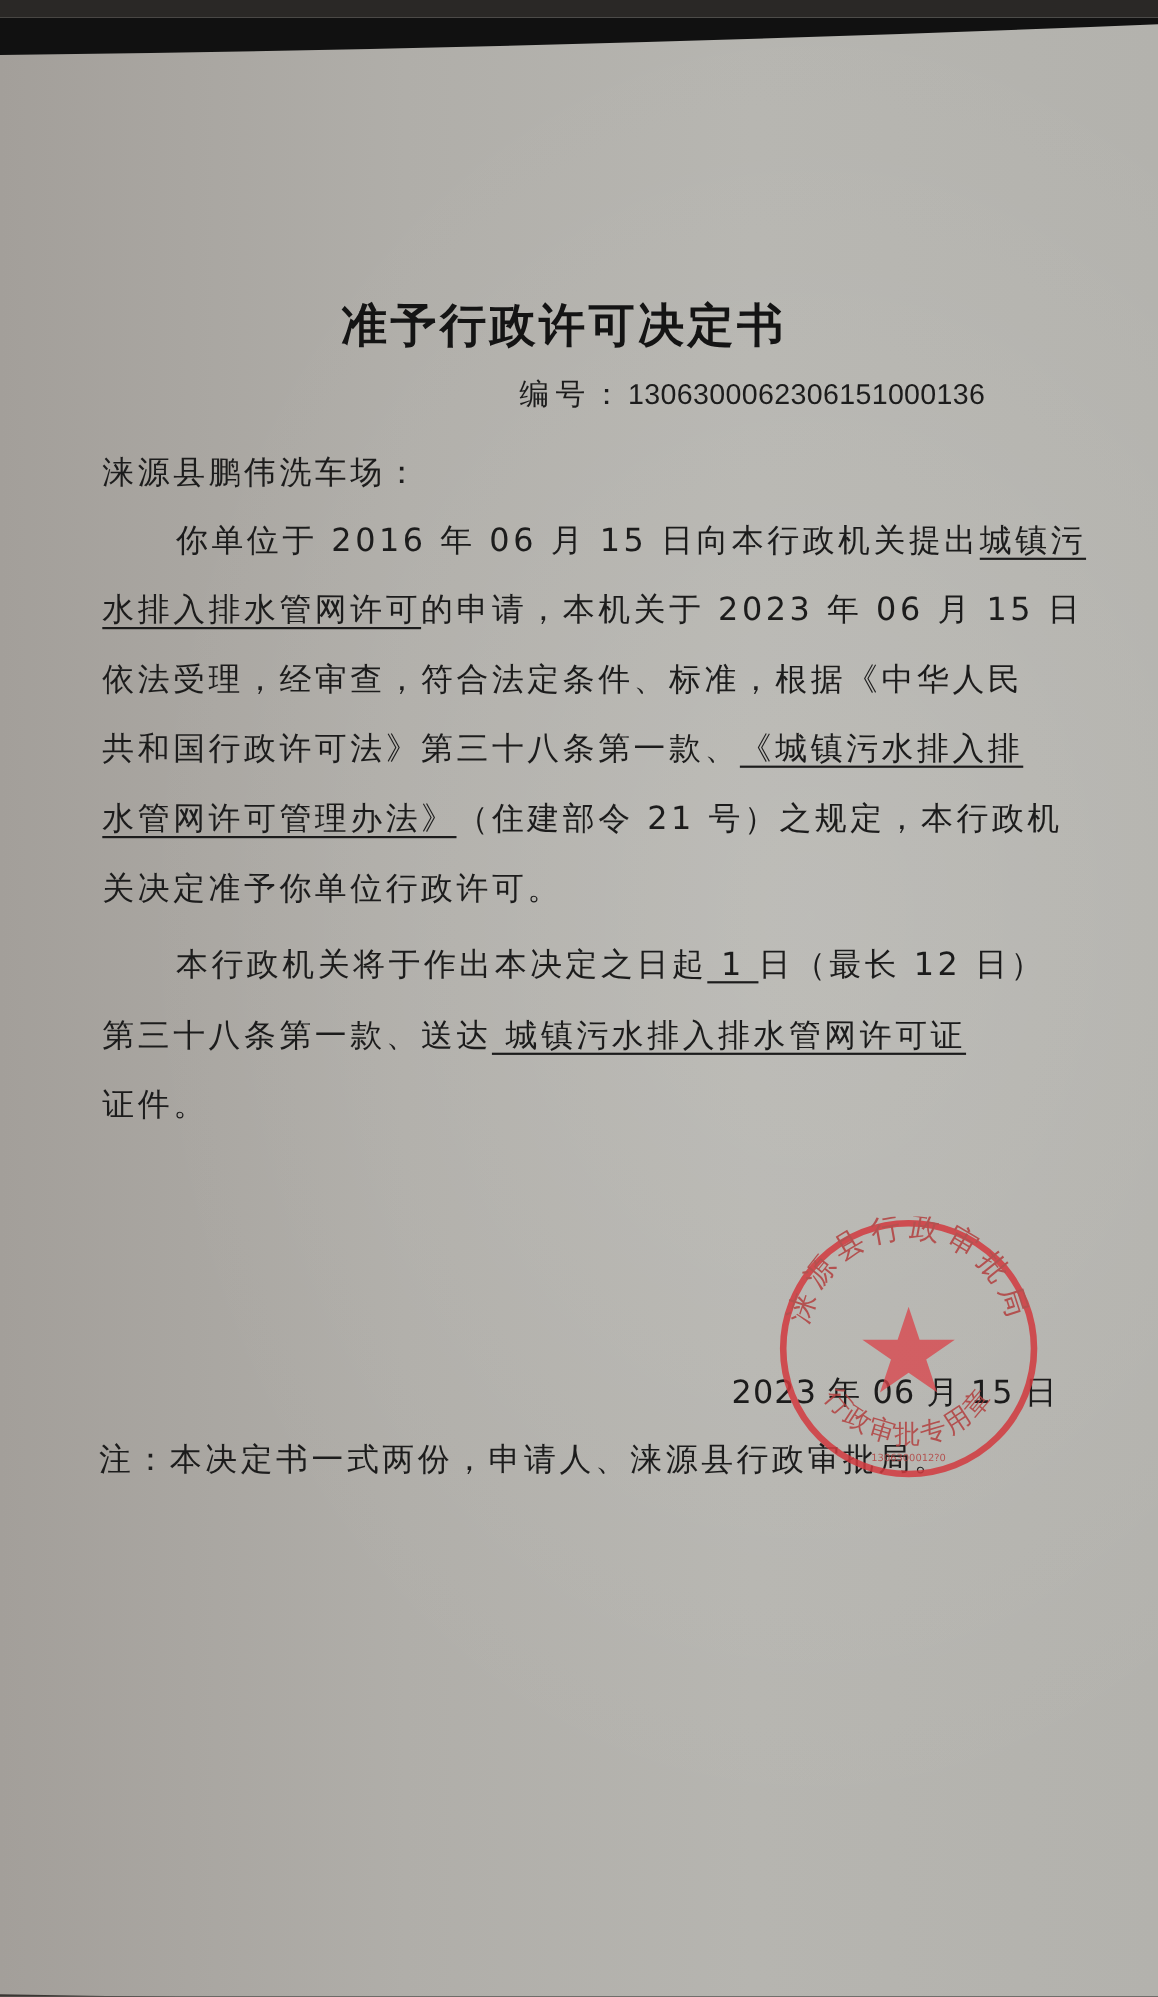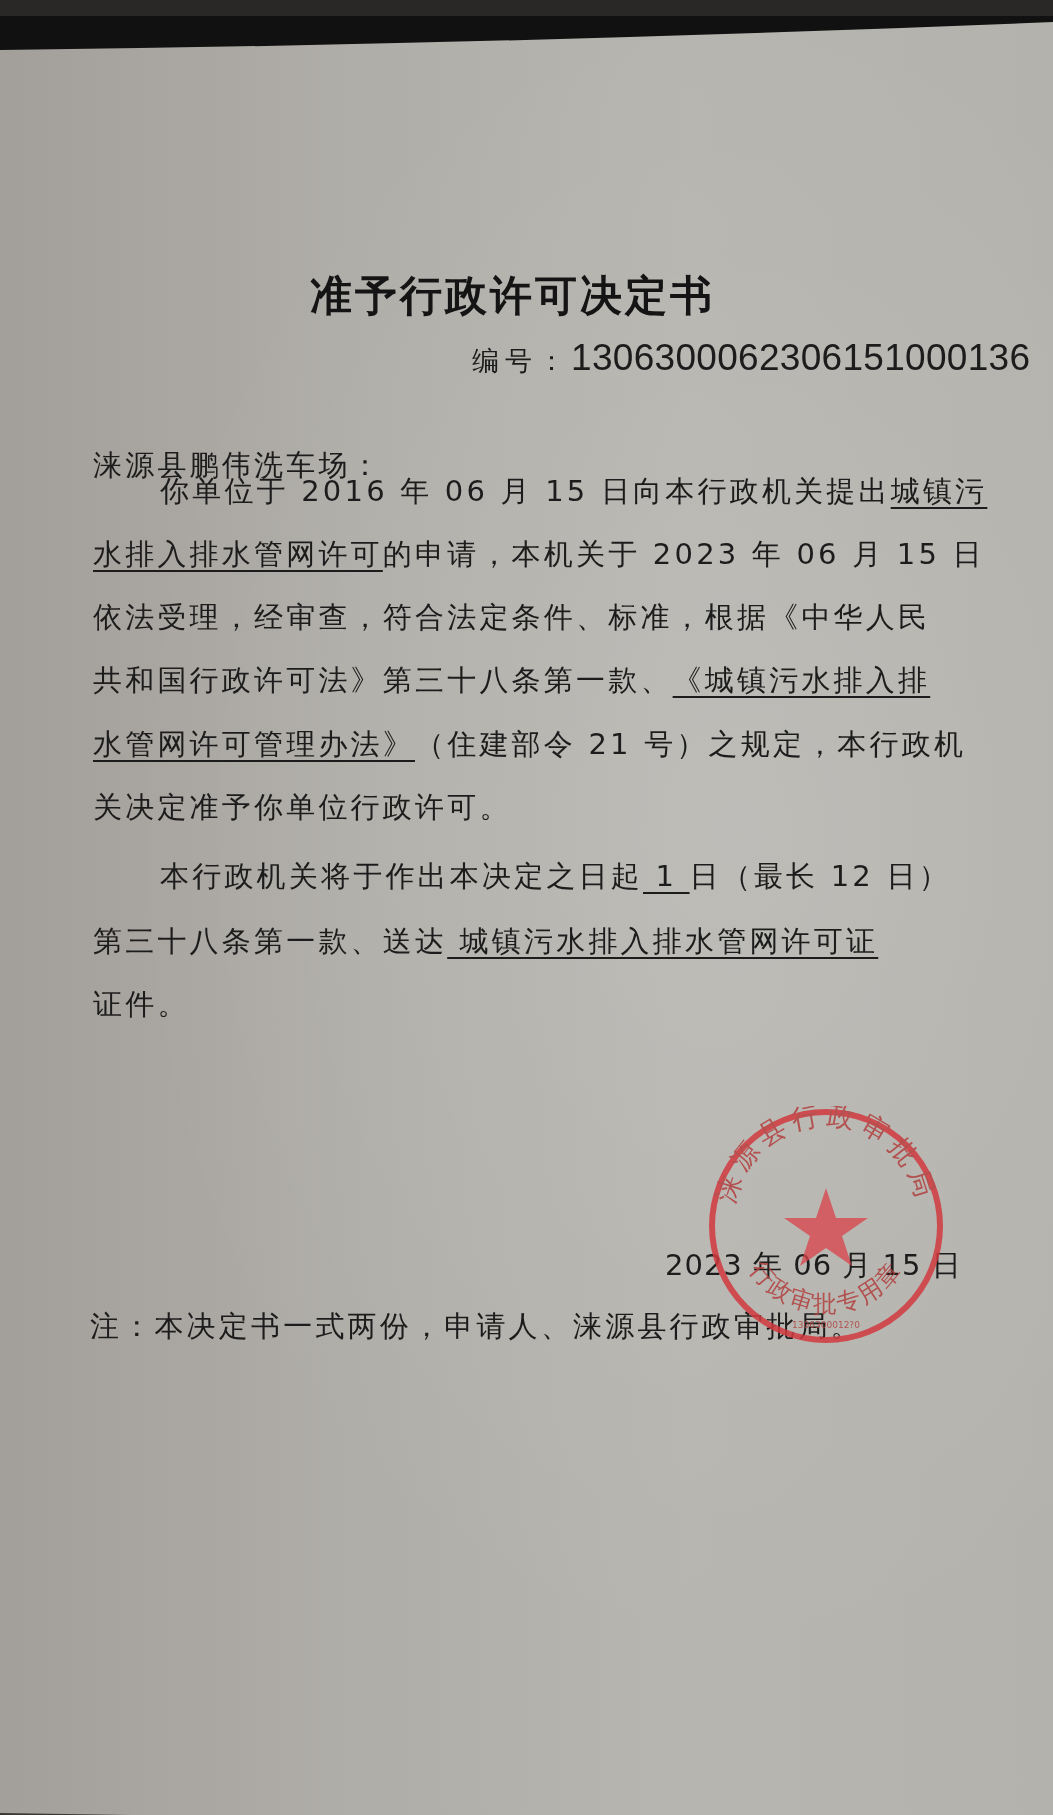--- a/index.html
+++ b/index.html
@@ -28,21 +28,21 @@
     .title {
       position: absolute; left: 310px; top: 256px; white-space: nowrap;
       font-size: 42px; letter-spacing: 3px; font-weight: bold; color: #141414;
       line-height: 48px;
     }
     .docno {
       position: absolute; left: 472px; top: 324px; white-space: nowrap;
       font-size: 27px; color: #1c1c1c; line-height: 36px;
     }
     .docno .label { letter-spacing: 6px; }
-    .docno .num { font-family: "Liberation Sans", sans-serif; font-size: 37px; letter-spacing: 0.3px; }
+    .docno .num { font-family: "Liberation Sans", sans-serif; font-size: 26px; letter-spacing: 0.3px; }
     .u { text-decoration: underline; text-decoration-thickness: 2px; text-underline-offset: 6px; }
     .stamp {
       position: absolute; left: 706px; top: 1090px; width: 240px; height: 240px;
       pointer-events: none; opacity: 0.85;
     }
   </style>
 </head>
 <body>
 
 <div class="paper">
@@ -50,21 +50,21 @@
   <svg class="top-shadow" viewBox="0 0 1053 36" preserveAspectRatio="none">
     <path d="M0 0 H1053 V6 Q520 28 0 34 Z" fill="#111"></path>
   </svg>
 
   <div class="title">准予行政许可决定书</div>
 
   <div class="docno">
     <span class="label">编号：</span><span class="num">1306300062306151000136</span>
   </div>
 
-  <div class="line" style="left:93px; top:395px;margin-top:36px;">涞源县鹏伟洗车场：</div>
+  <div class="line" style="left:93px; top:395px;">涞源县鹏伟洗车场：</div>
 
   <div class="line" style="left:160px; top:457px;">
     <span>你单位于 2016 年 06 月 15 日向本行政机关提出</span><span class="u">城镇污</span>
   </div>
   <div class="line" style="left:93px; top:520px;text-align:center;">
     <span class="u">水排入排水管网许可</span><span>的申请，本机关于 2023 年 06 月 15 日</span>
   </div>
   <div class="line" style="left:93px; top:646px;">
     <span>共和国行政许可法》第三十八条第一款、</span><span class="u">《城镇污水排入排</span>
   </div>

